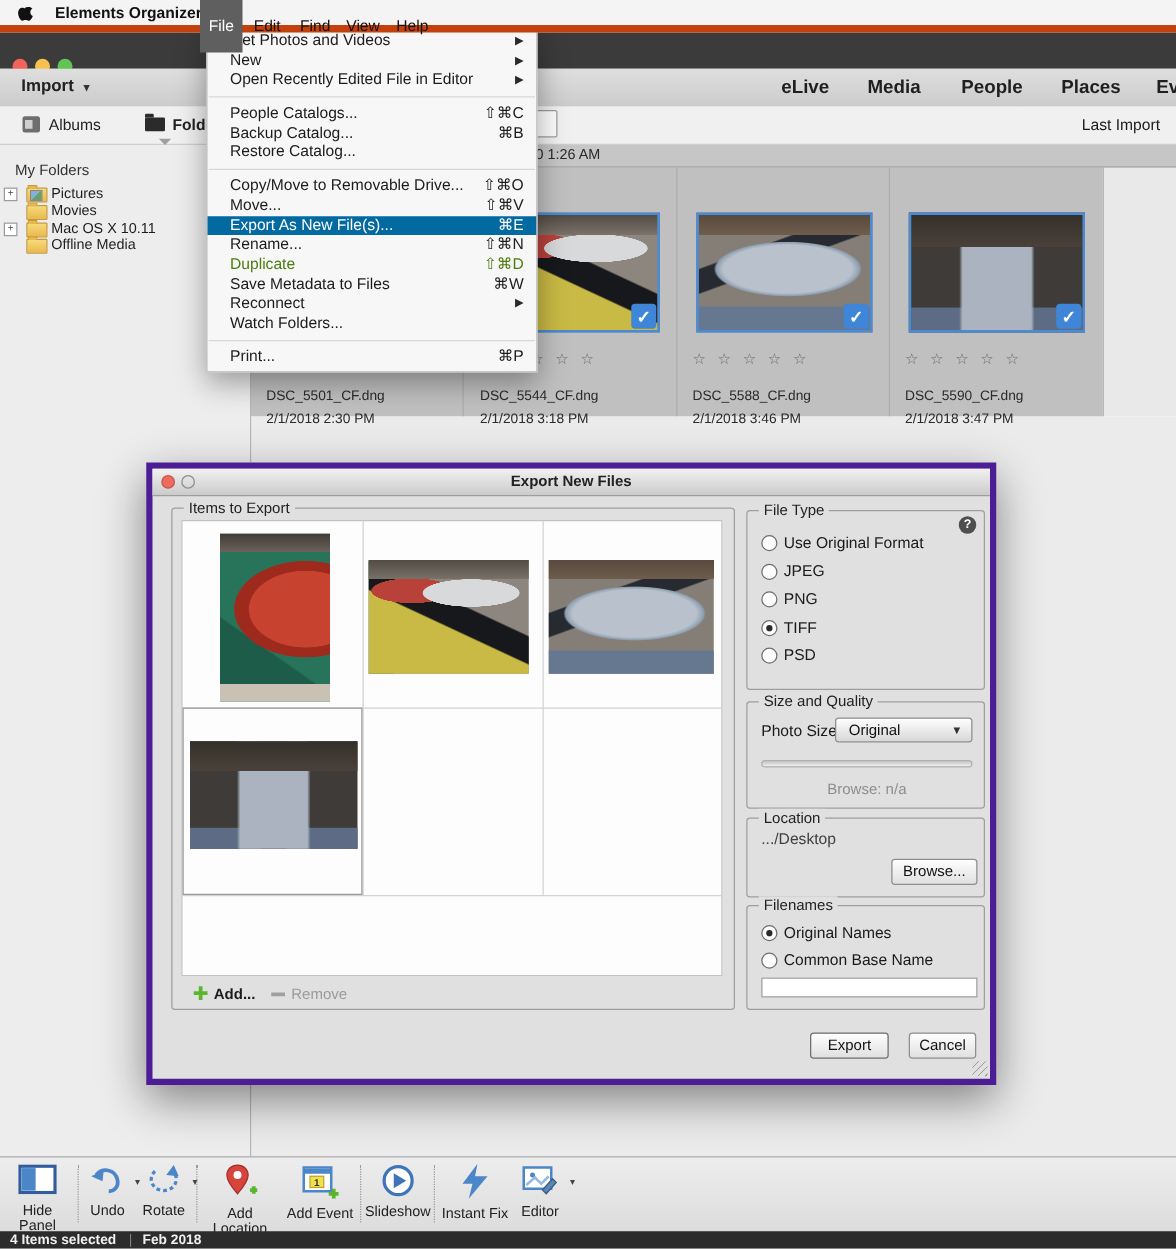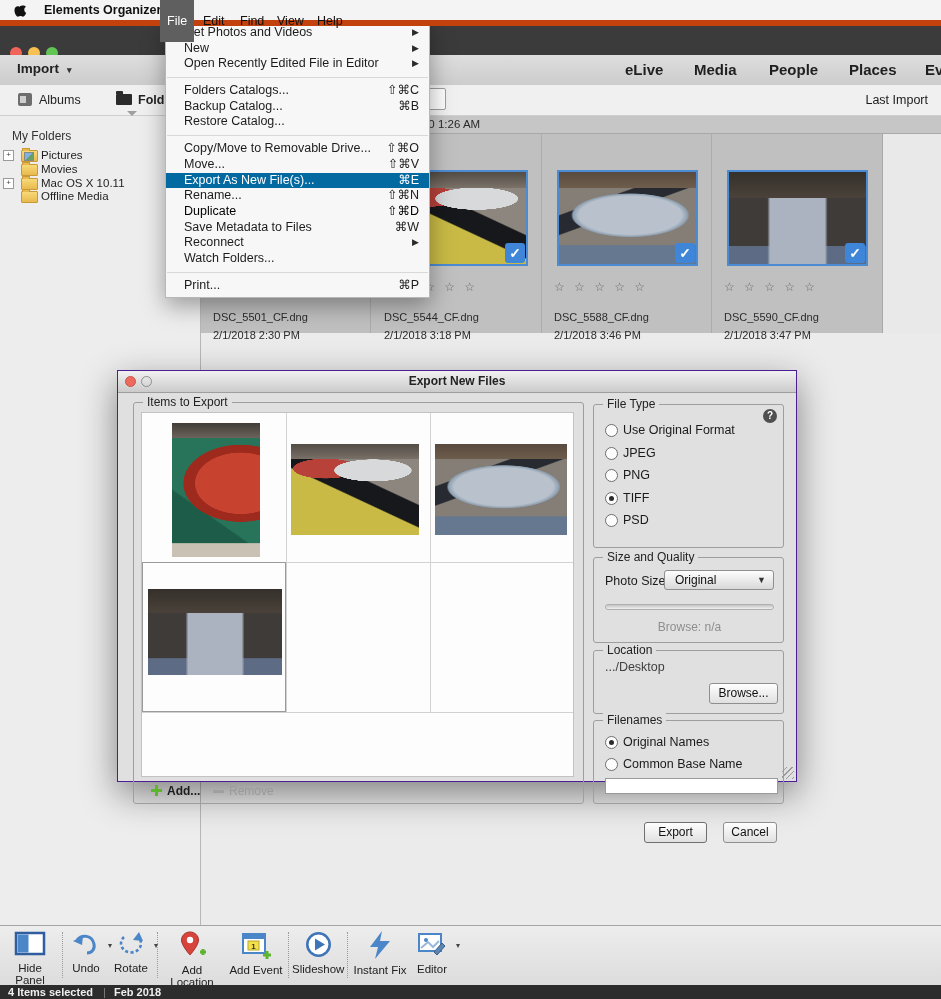--- a/index.html
+++ b/index.html
@@ -84,28 +84,28 @@
   
   .filemenu{position:absolute;left:165px;top:20px;width:265px;background:#f7f7f7;
             border:1px solid #b7b7b7;box-shadow:0 8px 22px rgba(0,0,0,.35);
             z-index:100;padding:4px 0;box-sizing:border-box;}
   .fm-item{height:15.7px;line-height:15.7px;padding:0 10px 0 18px;font-size:12.5px;color:#1c1c1c;
            display:flex;justify-content:space-between;white-space:nowrap;}
   .fm-item .fm-right{color:#1c1c1c;}
   .fm-item .fm-arrow{font-size:9px;color:#2a2a2a;}
   .fm-item.hl{background:#0369a1;color:#fff;}
   .fm-item.hl .fm-right{color:#fff;}
-  .fm-item.dis,.fm-item.dis .fm-right{color:#000000;}
+  .fm-item.dis,.fm-item.dis .fm-right{color:#4d7c0f;}
   .fm-sep{height:1px;background:#d8d8d8;margin:5px 1px;}
   .hidden-ctl{position:absolute;left:427px;top:88px;width:17px;height:20px;background:#fdfdfd;
               border:1px solid #9e9e9e;border-radius:2px;z-index:60;}
 
   
-  .dialog{position:absolute;left:117px;top:370px;width:680px;height:412px;background:#e0e0e0;
-          border:1px solid #4c1d95;box-shadow:0 12px 34px rgba(0,0,0,.45);z-index:50;box-sizing:border-box;}
+  .dialog{position:absolute;left:117px;top:370px;width:680px;height:498px;background:#e0e0e0;
+          border:5px solid #4c1d95;box-shadow:0 12px 34px rgba(0,0,0,.45);z-index:50;box-sizing:border-box;}
   .dlg-titlebar{position:absolute;left:0;top:0;width:100%;height:21px;
           background:linear-gradient(#f1f1f1,#cbcbcb);border-bottom:1px solid #9e9e9e;}
   .dlg-title{position:absolute;left:0;top:3px;width:100%;text-align:center;font-size:12px;font-weight:bold;color:#222;}
   .dlg-close{position:absolute;left:7px;top:5px;width:11px;height:11px;border-radius:50%;
           background:#ed6a5f;border:1px solid #c8554c;box-sizing:border-box;}
   .dlg-min{position:absolute;left:23px;top:5px;width:11px;height:11px;border-radius:50%;
           background:transparent;border:1px solid #8e8e8e;box-sizing:border-box;}
   .fieldset{position:absolute;border:1px solid #9e9e9e;border-radius:3px;}
   .legend{position:absolute;top:-8px;left:9px;background:#e0e0e0;padding:0 4px;font-size:12px;color:#222;}
   .items-area{position:absolute;left:23px;top:41px;width:433px;height:365px;background:#fdfdfd;border:1px solid #c2c2c2;box-sizing:border-box;}
@@ -339,21 +339,21 @@
     <div class="fm-item">
         <span>New</span>
         <span class="fm-arrow">▶</span>
       </div>
     <div class="fm-item">
         <span>Open Recently Edited File in Editor</span>
         <span class="fm-arrow">▶</span>
       </div>
     <div class="fm-sep"></div>
     <div class="fm-item">
-        <span>Folders Catalogs...</span>
+        <span>People Catalogs...</span>
         <span class="fm-right">⇧⌘C</span>
       </div>
     <div class="fm-item">
         <span>Backup Catalog...</span>
         <span class="fm-right">⌘B</span>
       </div>
     <div class="fm-item">
         <span>Restore Catalog...</span>
         <span class="fm-right"></span>
       </div>

